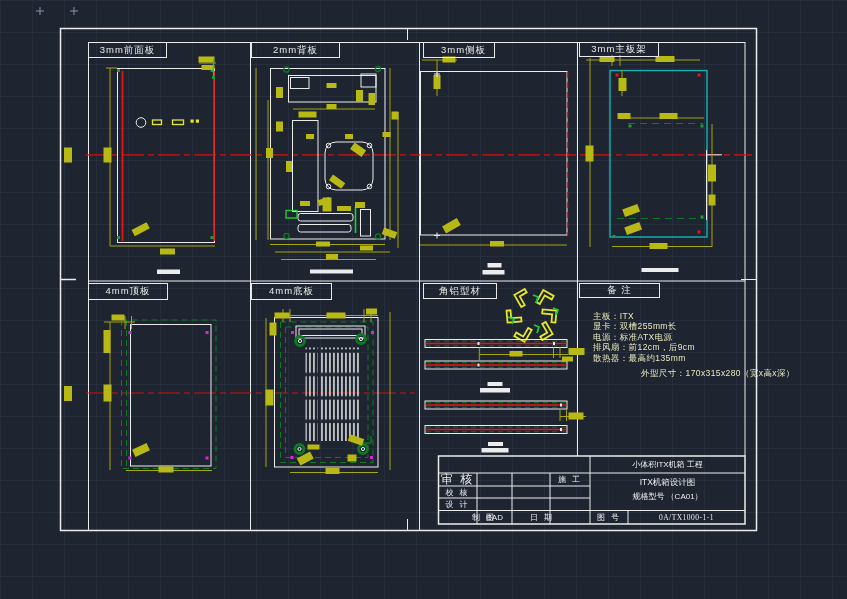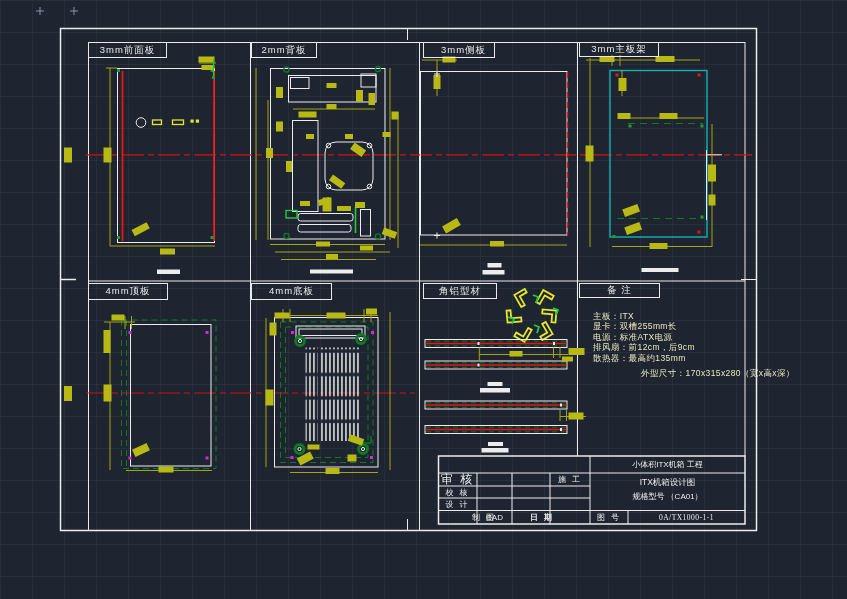--- a/index.html
+++ b/index.html
@@ -346,21 +346,21 @@
     <line x1="438.5" y1="510.5" x2="745" y2="510.5" class="w"></line>
     <line x1="477" y1="473" x2="477" y2="524" class="w"></line>
     <line x1="512" y1="473" x2="512" y2="524" class="w"></line>
     <line x1="550" y1="473" x2="550" y2="524" class="w"></line>
     <line x1="590" y1="456" x2="590" y2="524" class="w"></line>
     <line x1="628" y1="510.5" x2="628" y2="524" class="w"></line>
   </g>
 </svg>
 
 <div class="lbl" style="left:88px;top:42px;width:79px;height:16px;">3mm前面板</div>
-<div class="lbl" style="left:251px;top:42px;width:66px;height:16px;">2mm背板</div>
+<div class="lbl" style="left:251px;top:42px;width:89px;height:16px;">2mm背板</div>
 <div class="lbl" style="left:423px;top:42px;width:72px;height:16px;padding-left:9px;">3mm侧板</div>
 <div class="lbl" style="left:579px;top:42px;width:80px;height:15px;">3mm主板架</div>
 <div class="lbl" style="left:88px;top:283px;width:80px;height:17px;">4mm顶板</div>
 <div class="lbl" style="left:251px;top:283px;width:81px;height:17px;">4mm底板</div>
 <div class="lbl" style="left:423px;top:283px;width:74px;height:16px;">角铝型材</div>
 <div class="lbl" style="left:579px;top:283px;width:81px;height:15px;">备 注</div>
 
 <div>
   <div class="note-line" style="left:593px;top:310.5px;">主板：ITX</div>
   <div class="note-line" style="left:593px;top:321px;">显卡：双槽255mm长</div>
@@ -369,21 +369,21 @@
   <div class="note-line" style="left:593px;top:352.5px;">散热器：最高约135mm</div>
   <div class="note-line" style="left:593px;top:367.5px;margin-left:48px;">外型尺寸：170x315x280（宽x高x深）</div>
 </div>
 
 <div>
   <div class="tcell" style="left:438px;top:473px;width:39px;height:13px;font-size:12px;letter-spacing:2px;">审 核</div>
   <div class="tcell" style="left:438px;top:486px;width:39px;height:12px;font-size:8px;letter-spacing:2px;">校 核</div>
   <div class="tcell" style="left:438px;top:498px;width:39px;height:12px;font-size:8px;letter-spacing:2px;">设 计</div>
   <div class="tcell" style="left:438px;top:510px;width:39px;height:14px;font-size:8px;letter-spacing:2px;padding-left:46px;">制 图</div>
   <div class="tcell" style="left:477px;top:510px;width:35px;height:14px;font-size:8px;">CAD</div>
-  <div class="tcell" style="left:512px;top:510px;width:60px;height:14px;font-size:8px;letter-spacing:2px;font-weight:bold;">日 期</div>
+  <div class="tcell" style="left:512px;top:510px;width:60px;height:14px;font-size:8px;letter-spacing:2px;">日 期</div>
   <div class="tcell" style="left:550px;top:473px;width:40px;height:13px;font-size:8px;letter-spacing:2px;">施 工</div>
   <div class="tcell" style="left:590px;top:510px;width:38px;height:14px;font-size:8px;letter-spacing:2px;">图 号</div>
   <div class="tcell" style="left:628px;top:510px;width:117px;height:14px;font-size:7.5px;letter-spacing:.5px;font-family:Liberation Serif, serif;">0A/TX1000-1-1</div>
   <div class="tcell" style="left:590px;top:456px;width:155px;height:17px;font-size:8px;">小体积ITX机箱 工程</div>
   <div class="tcell" style="left:590px;top:477px;width:155px;height:12px;font-size:8.5px;">ITX机箱设计图</div>
   <div class="tcell" style="left:590px;top:490px;width:155px;height:12px;font-size:8px;">规格型号 （CA01）</div>
 </div>
 
 </div>
 

